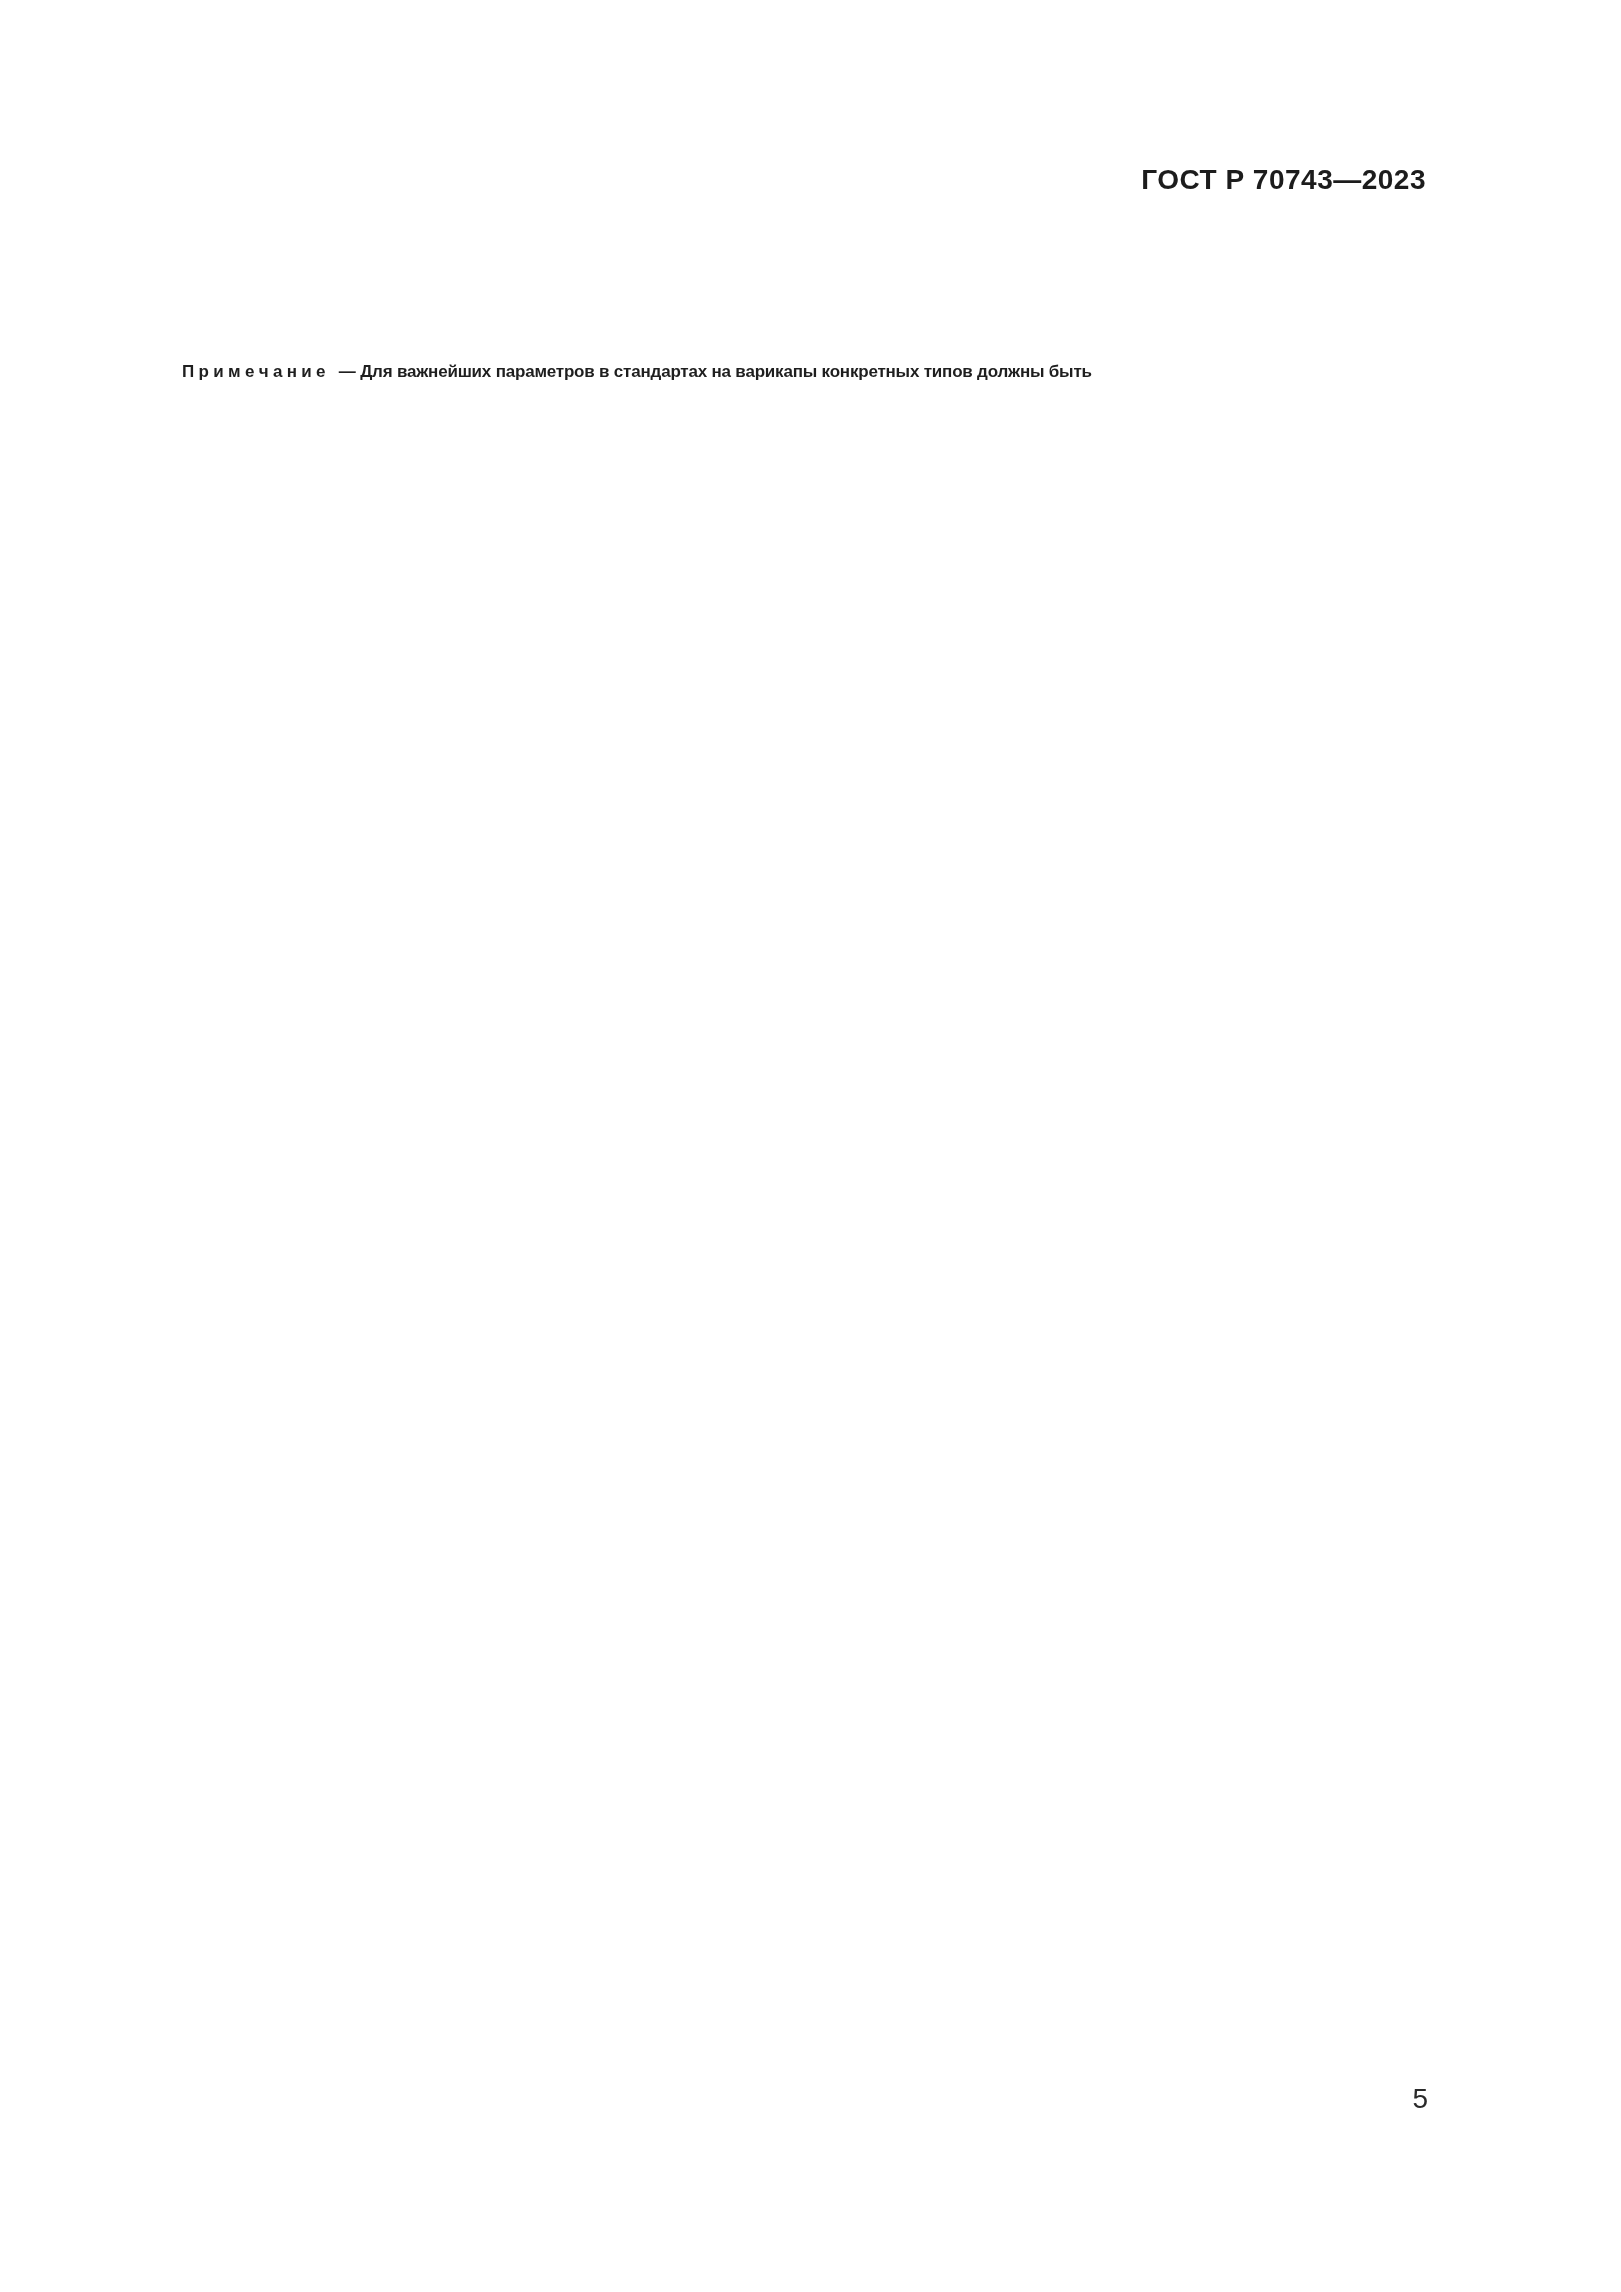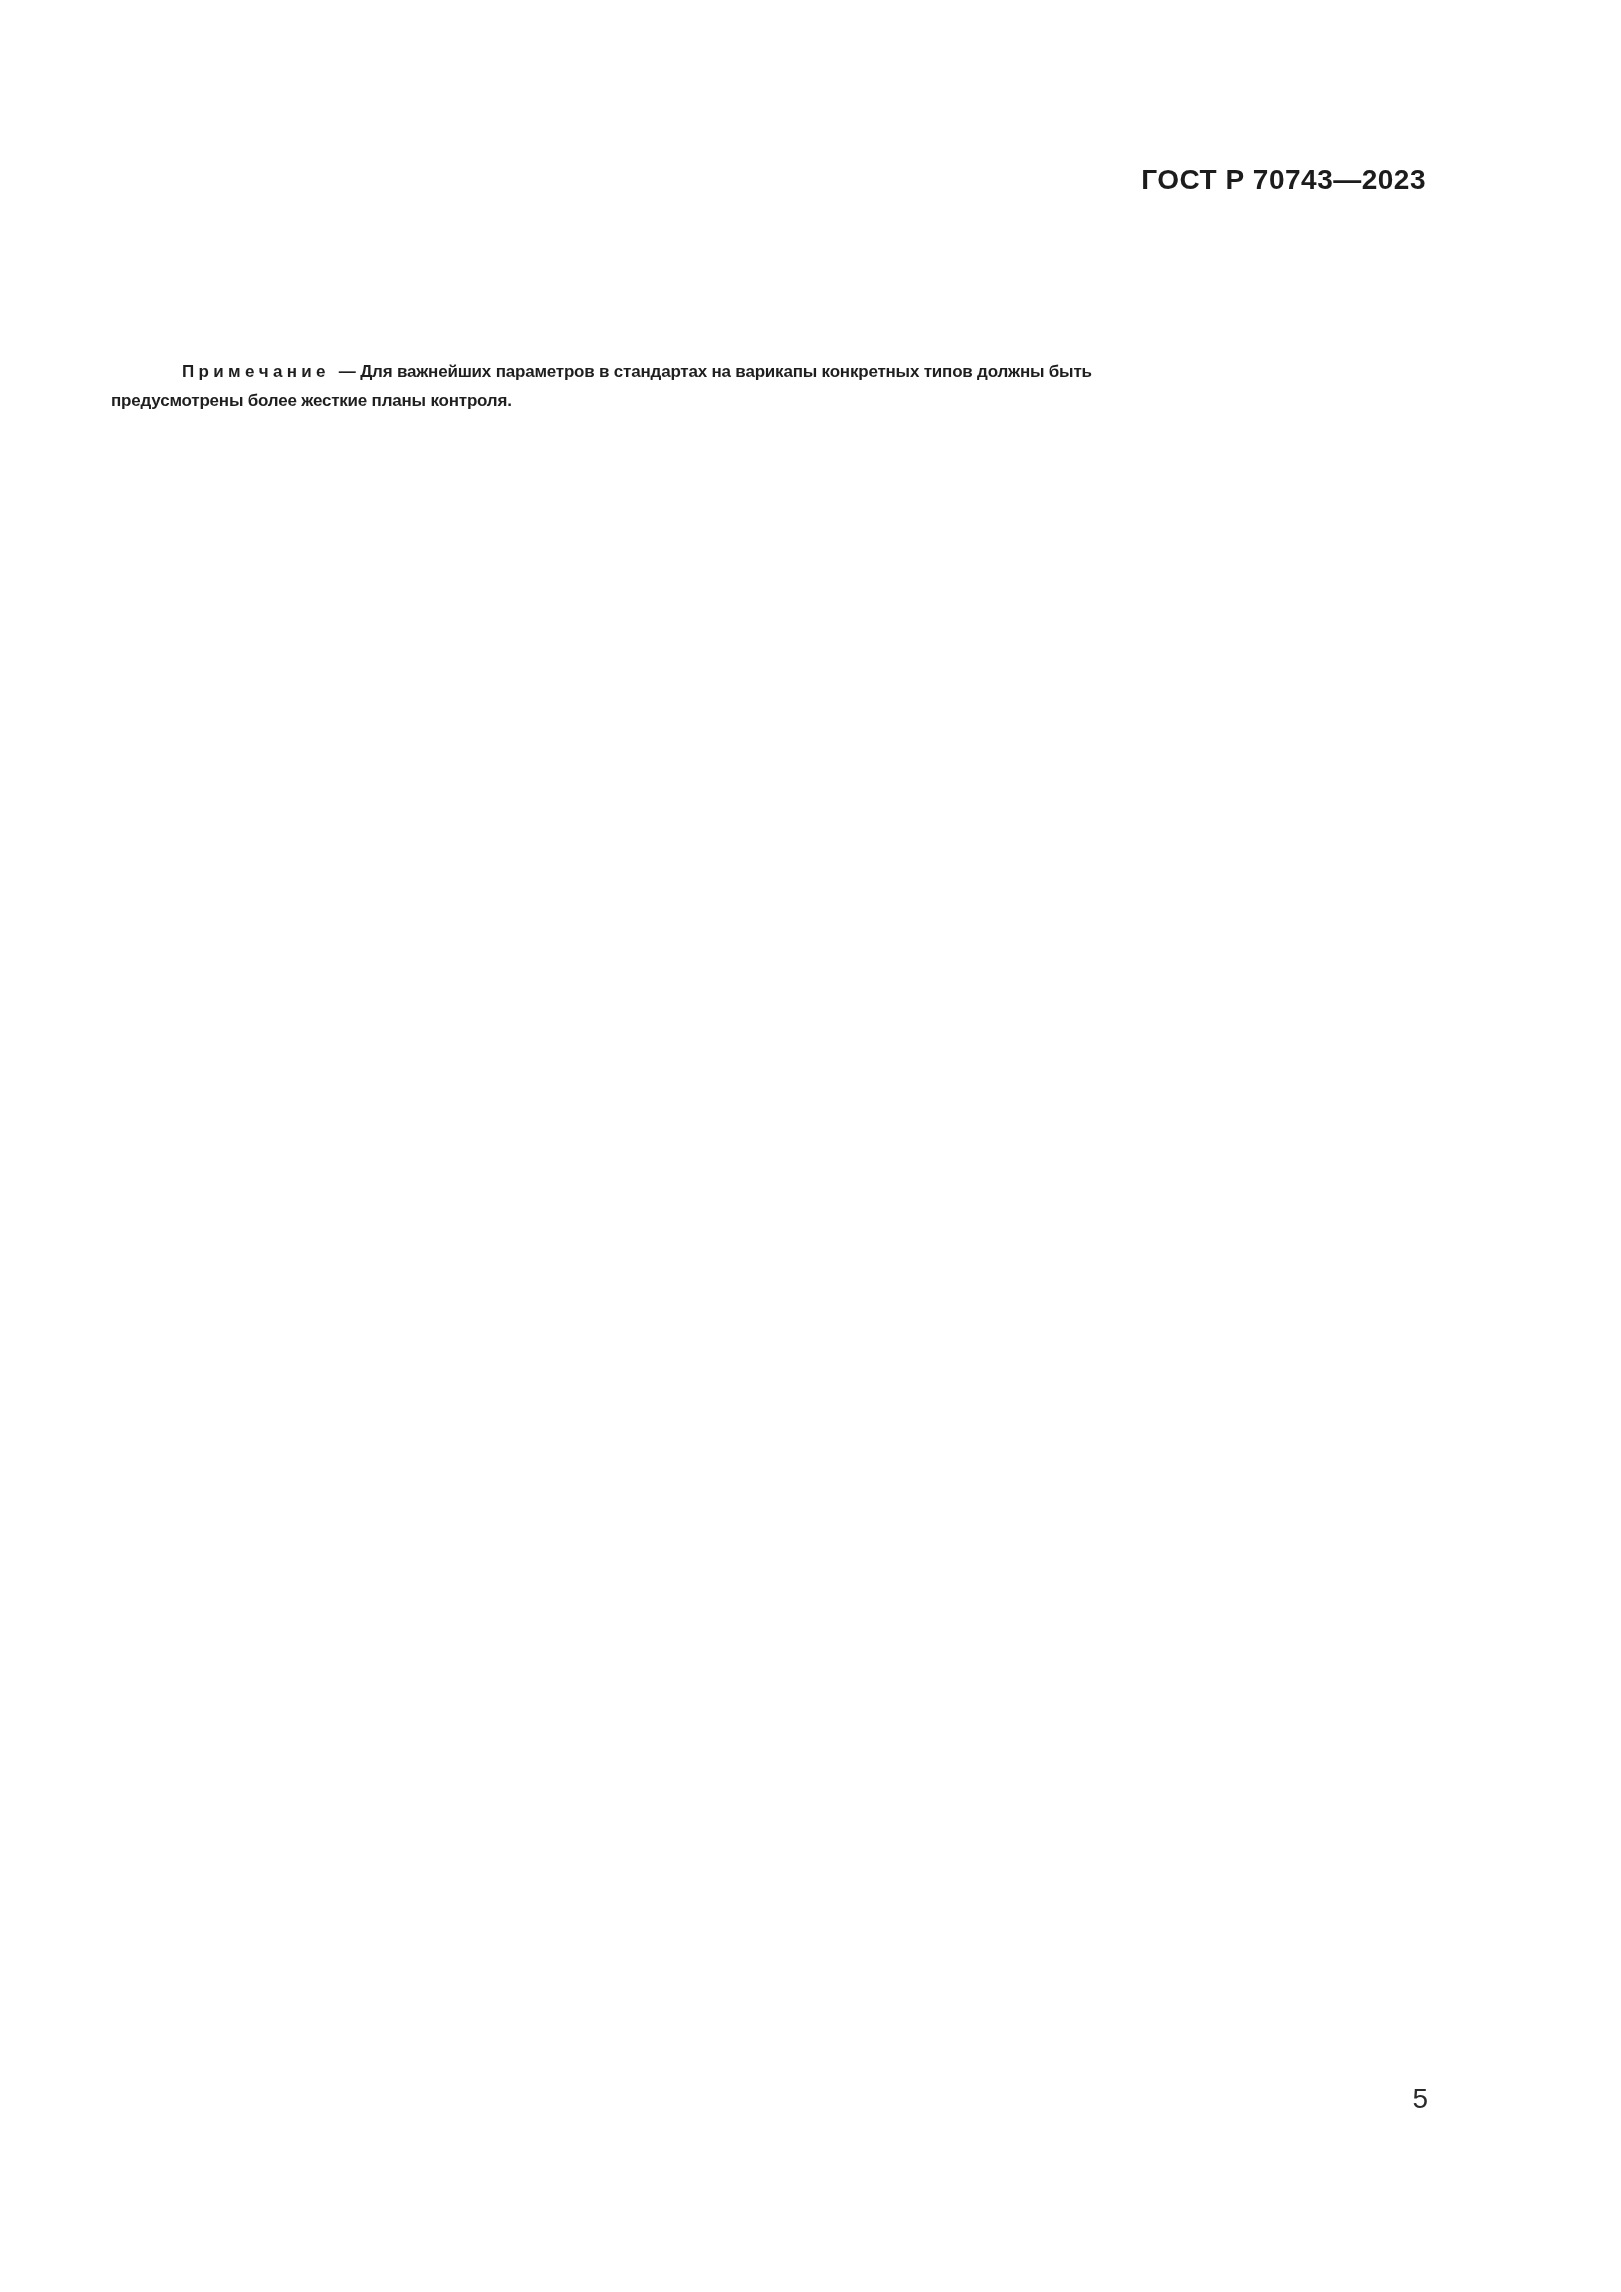--- a/index.html
+++ b/index.html
@@ -74,19 +74,18 @@
 </head>
 <body>
 
 <div class="page">
 
   <div class="doc-header">ГОСТ Р 70743—2023</div>
 
 
   <div class="note-block">
     <p class="note-line note-first">П р и м е ч а н и е   — Для важнейших параметров в стандартах на варикапы конкретных типов должны быть</p>
-    <p class="note-line">предусмотрены более жесткие планы контроля.</p>
   </div>
 
   <div class="page-number">5</div>
 
 </div>
 
 
 </body></html>

